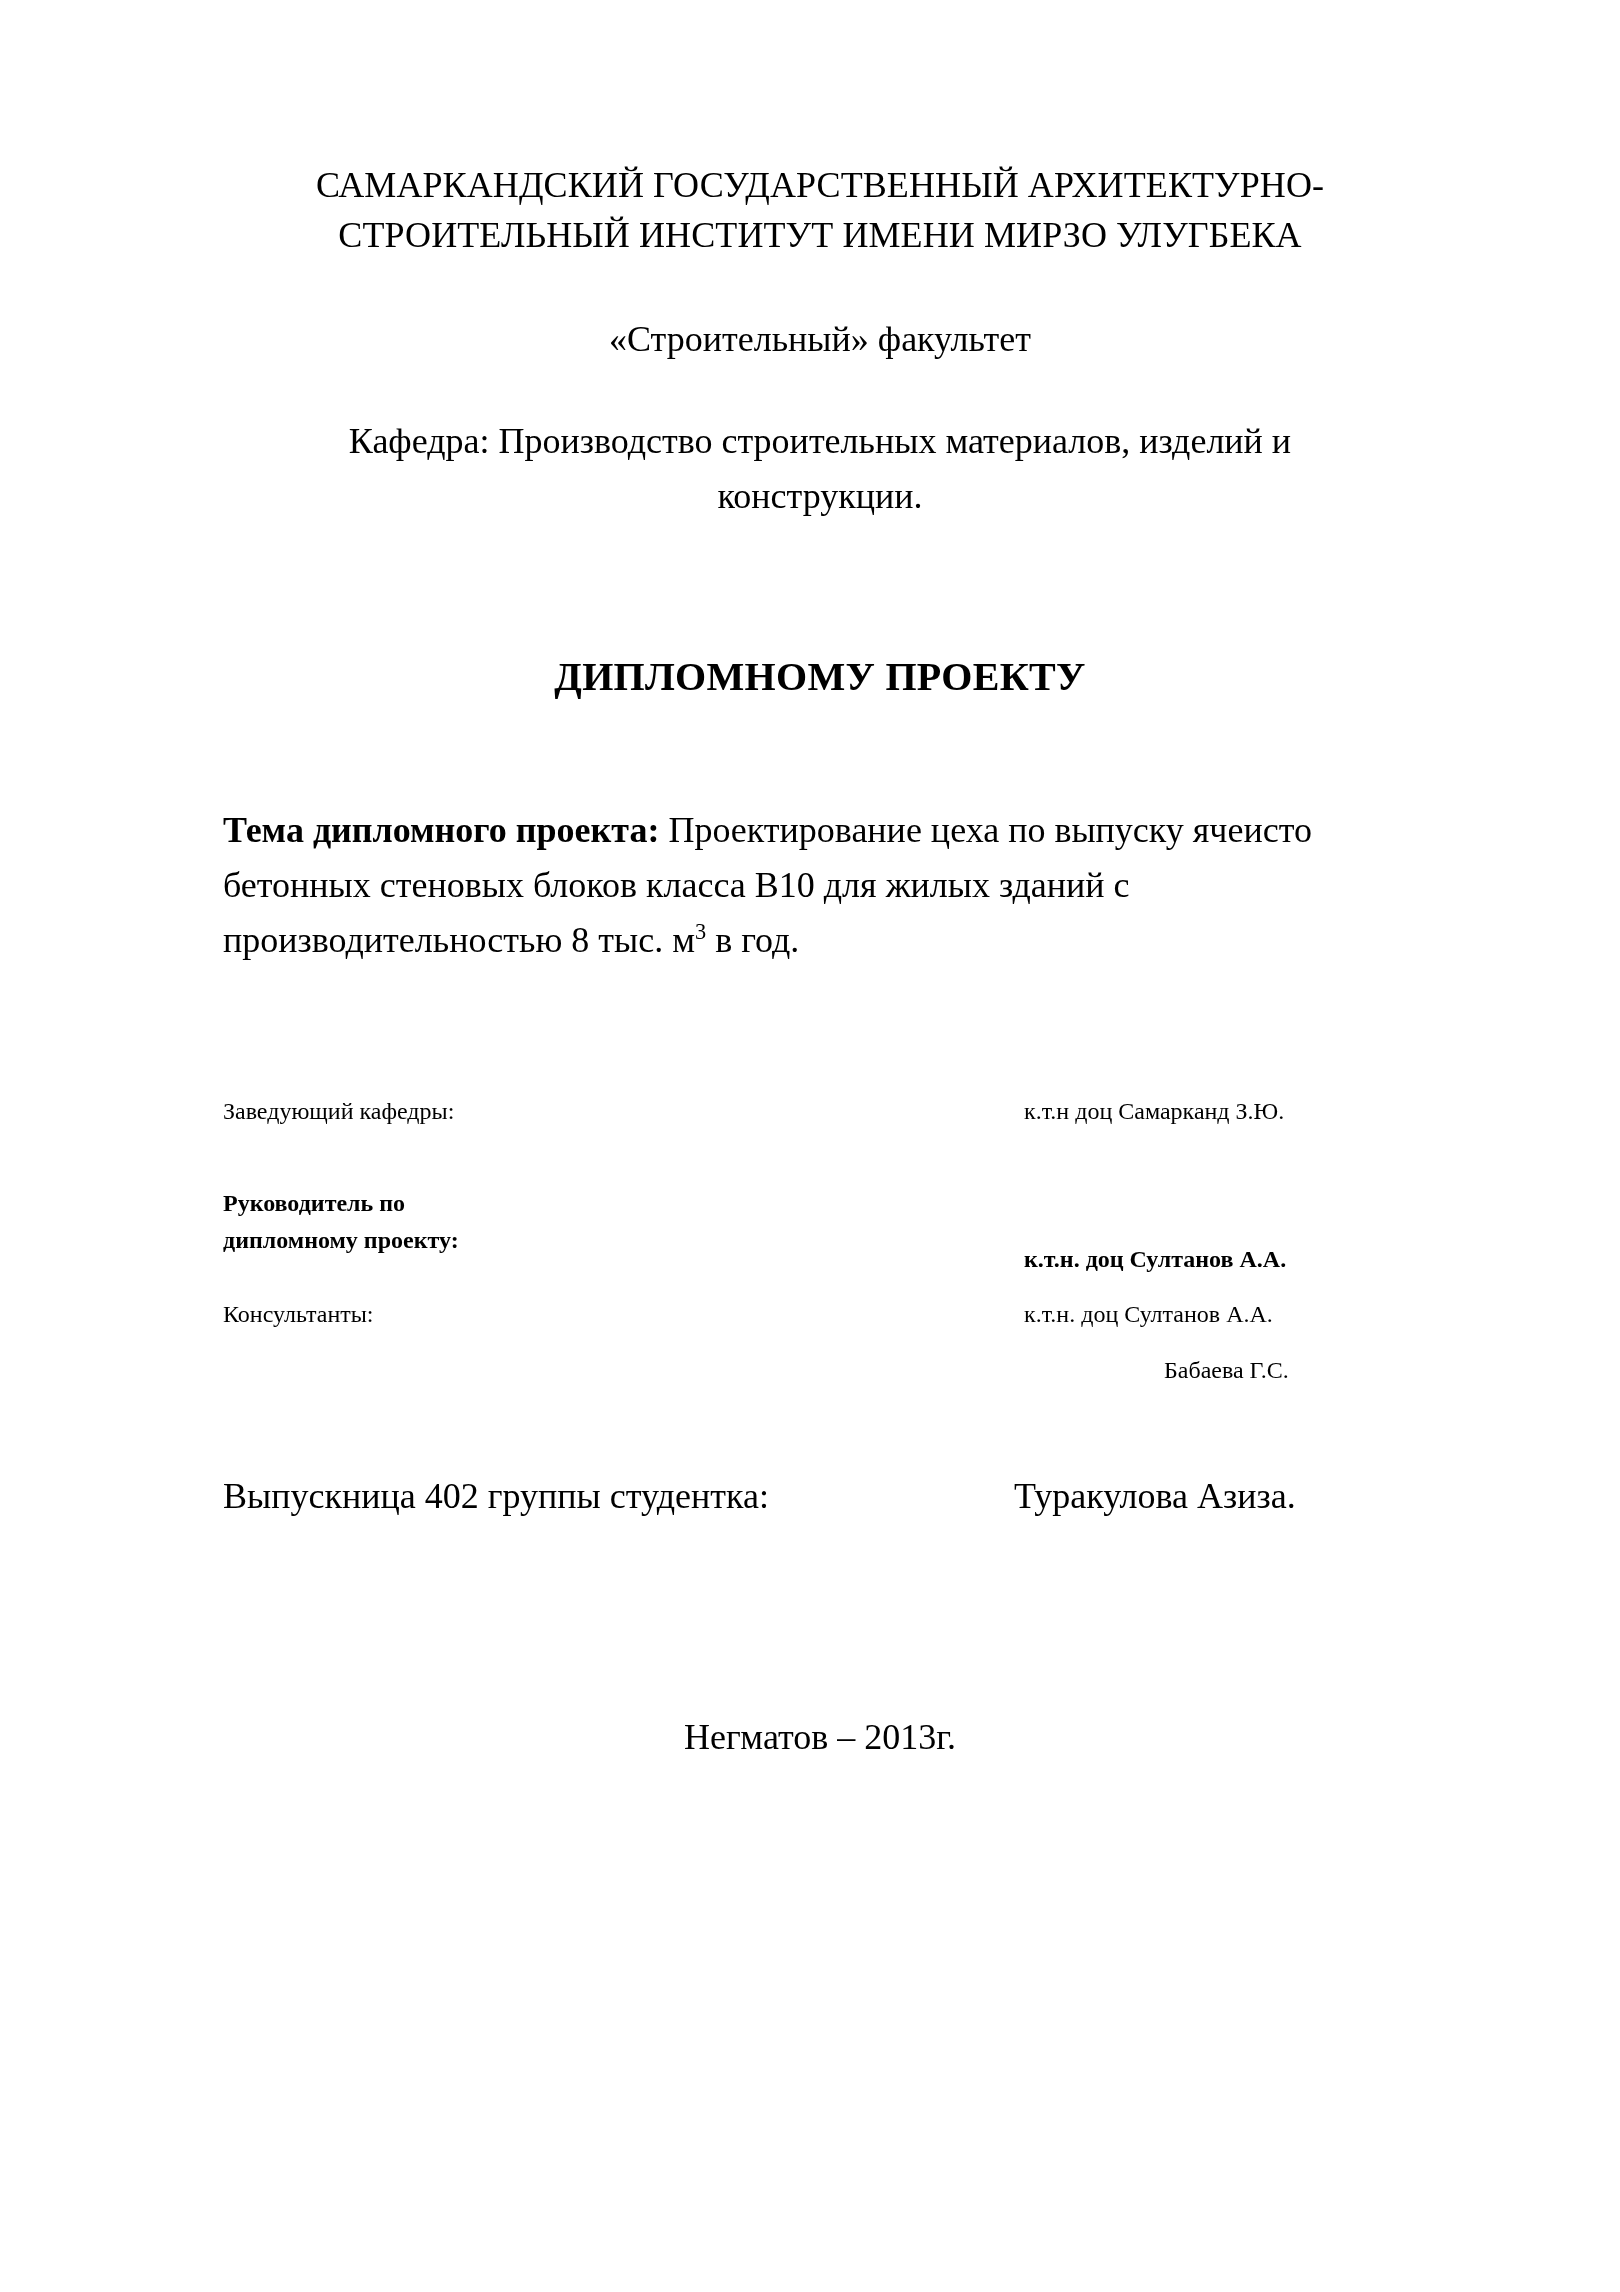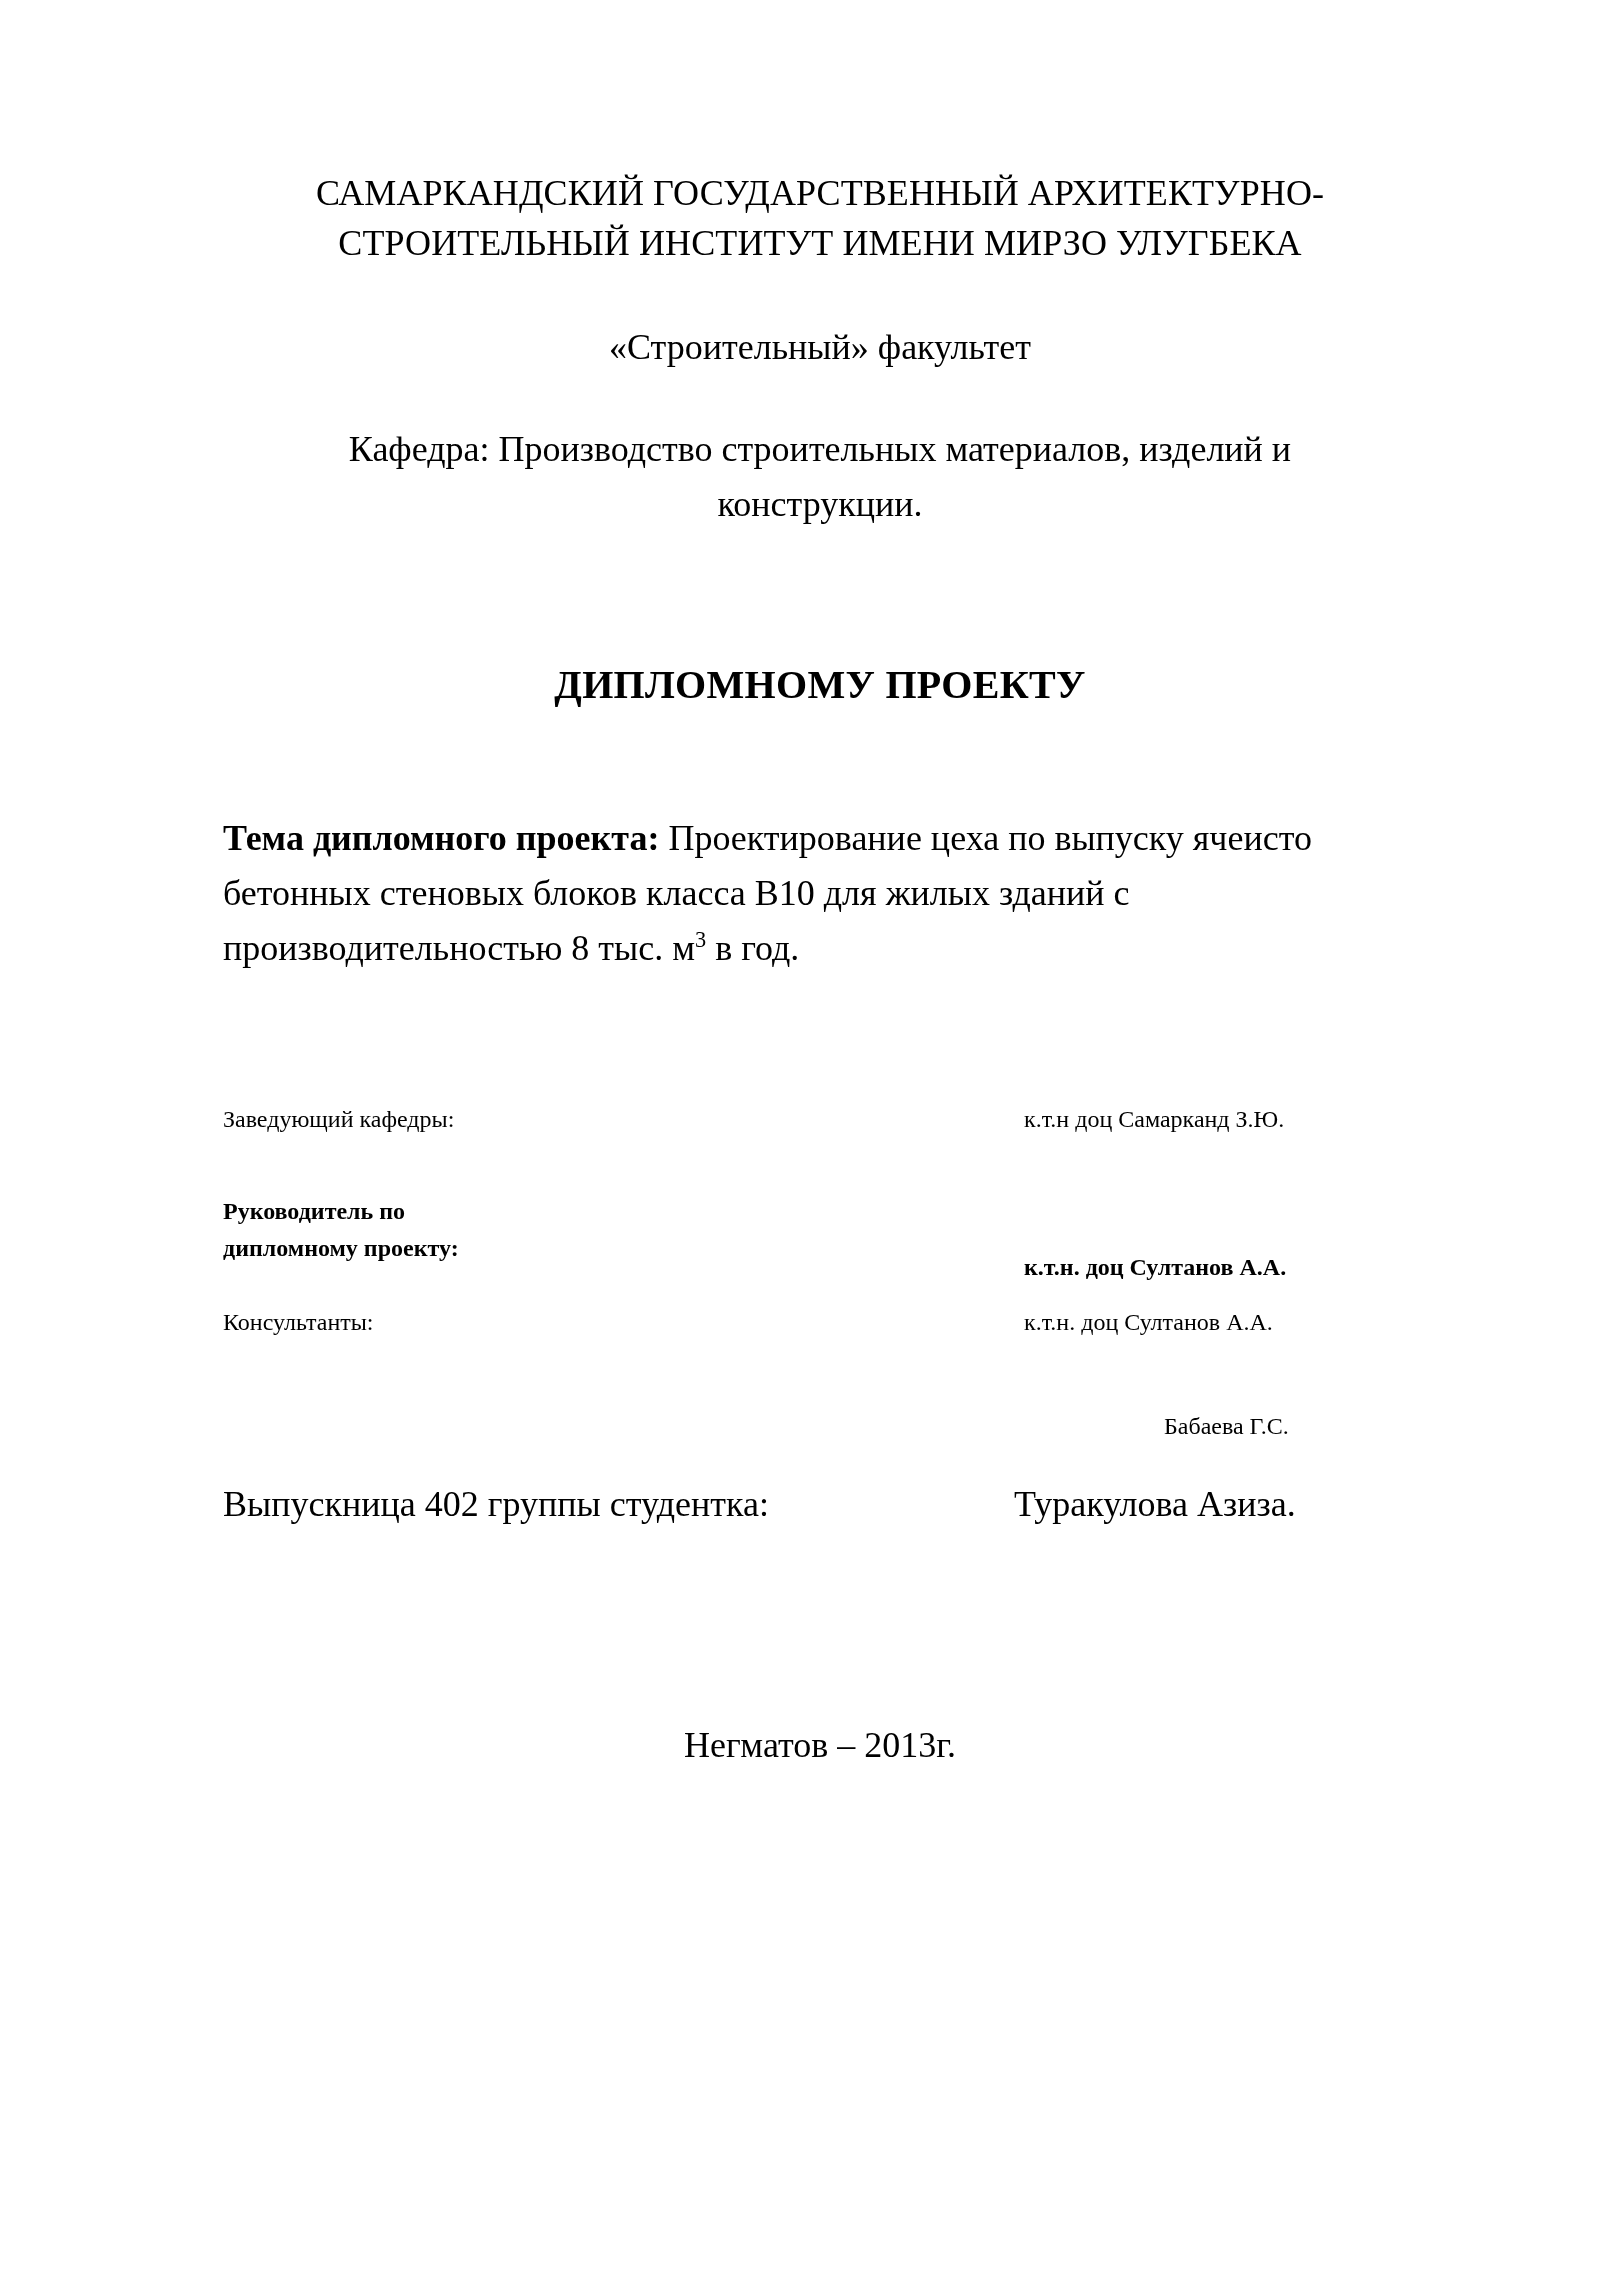--- a/index.html
+++ b/index.html
@@ -16,21 +16,21 @@
     margin: 0 auto;
     overflow: hidden;
     font-family: "Liberation Serif", "DejaVu Serif", serif;
     color: #000000;
     -webkit-font-smoothing: antialiased;
   }
 
   .content {
     position: absolute;
     left: 223px;
-    top: 12px;
+    top: 4px;
     width: 1194px;
   }
 
   
   .institution {
     margin-top: 157px;
     text-align: center;
     font-size: 36px;
     line-height: 1.38;
     letter-spacing: 0.1px;
@@ -101,21 +101,20 @@
   }
   .sig-row .role .line { display: block; }
   .sig-row .name {
     position: absolute;
     left: 801px;
     top: 0;
     white-space: nowrap;
   }
   .sig-row .name.second-name {
     left: 941px;
-    margin-top: 48px;
   }
   .sig-row.role-supervisor { margin-top: 37px; font-weight: bold; }
   .sig-row.role-supervisor .name { top: 56px; }
   .sig-row.role-consultants { margin-top: 37px; }
   .sig-row.role-consultants .name.second-name { top: 56px; }
 
   
   .student {
     position: relative;
     margin-top: 118px;

